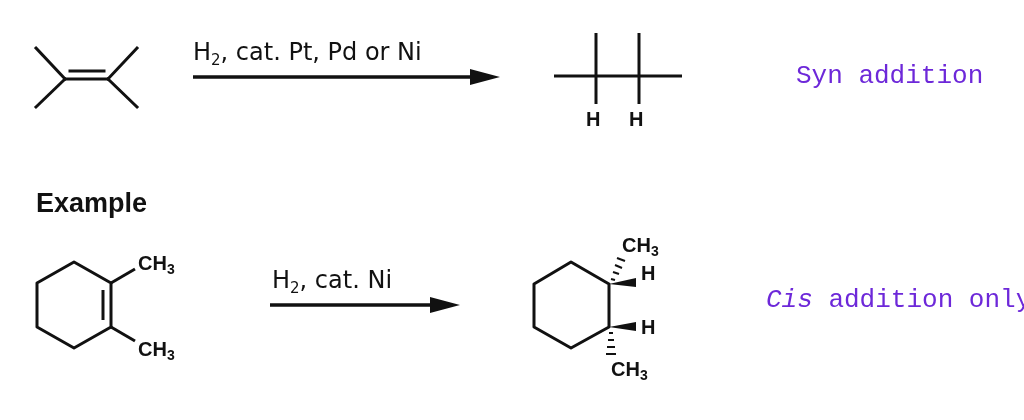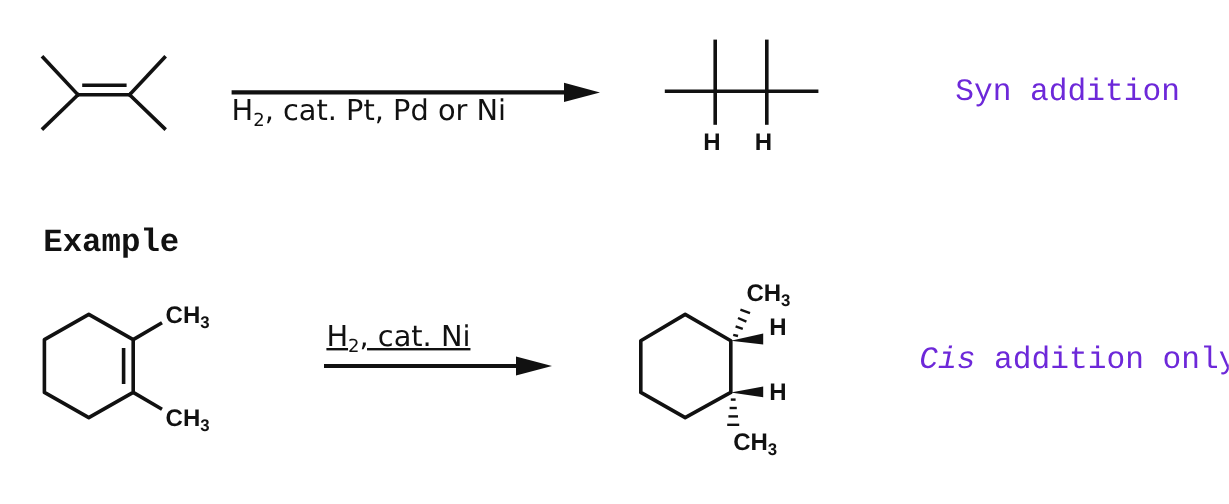--- a/index.html
+++ b/index.html
@@ -2,21 +2,21 @@
 <html><head>
   <meta charset="utf-8">
   <style>
     html, body { margin: 0; padding: 0; background: #ffffff; }
     body { width: 1024px; height: 420px; position: relative; overflow: hidden; font-family: "DejaVu Sans", sans-serif; color: #111; }
     .abs { position: absolute; }
     svg.struct { position: absolute; left: 0; top: 0; }
     .cond { font-family: "DejaVu Sans", sans-serif; font-size: 24px; color: #111; white-space: nowrap; }
     .cond sub { font-size: 15px; vertical-align: -5px; }
     .label { font-family: Liberation Mono, monospace; font-size: 26px; color: #6d28d9; white-space: nowrap; }
-    .heading { font-family: Liberation Mono, monospace; font-weight: bold; font-size: 27px; color: #111; }
+    .heading { font-family: Liberation Sans, sans-serif; font-weight: bold; font-size: 27px; color: #111; }
     .atom { font-family: "Liberation Sans", sans-serif; font-weight: bold; font-size: 20px; color: #111; white-space: nowrap; }
     .atom sub { font-size: 14px; vertical-align: -4px; }
   </style>
 </head>
 <body>
 
 <svg class="struct" width="1024" height="420">
 
   <g stroke="#111" stroke-width="3" fill="none" stroke-linecap="square">
     <line x1="36" y1="48" x2="65" y2="79"></line>
@@ -64,32 +64,32 @@
     <line x1="617" y1="258" x2="625" y2="261"></line>
   </g>
   <g stroke="#111" stroke-width="2">
     <line x1="609" y1="333" x2="613" y2="333"></line>
     <line x1="608" y1="340" x2="614" y2="340"></line>
     <line x1="607" y1="347" x2="615" y2="347"></line>
     <line x1="606" y1="354" x2="616" y2="354"></line>
   </g>
 </svg>
 
-<div class="abs cond" style="left:193px; top:38px;margin-top:40px;"><span>H</span><sub>2</sub><span>, cat. Pt, Pd or Ni</span></div>
+<div class="abs cond" style="left:193px; top:38px;"><span>H</span><sub>2</sub><span>, cat. Pt, Pd or Ni</span></div>
 
 <div class="abs atom" style="left:586px; top:108px;">H</div>
 <div class="abs atom" style="left:629px; top:108px;">H</div>
 
 <div class="abs label" style="left:796px; top:61px;">Syn addition</div>
 
 <div class="abs heading" style="left:36px; top:188px;">Example</div>
 
 <div class="abs atom" style="left:138px; top:252px;"><span>CH</span><sub>3</sub></div>
 <div class="abs atom" style="left:138px; top:338px;"><span>CH</span><sub>3</sub></div>
 
-<div class="abs cond" style="left:272px; top:266px;text-decoration:underline;"><span>H</span><sub>2</sub><span>, cat. Ni</span></div>
+<div class="abs cond" style="left:272px; top:266px;"><span>H</span><sub>2</sub><span>, cat. Ni</span></div>
 
 <div class="abs atom" style="left:622px; top:234px;"><span>CH</span><sub>3</sub></div>
 <div class="abs atom" style="left:641px; top:262px;">H</div>
 <div class="abs atom" style="left:641px; top:316px;">H</div>
 <div class="abs atom" style="left:611px; top:358px;"><span>CH</span><sub>3</sub></div>
 
 <div class="abs label" style="left:766px; top:285px;"><i>Cis</i><span> addition only</span></div>
 
 </body></html>

